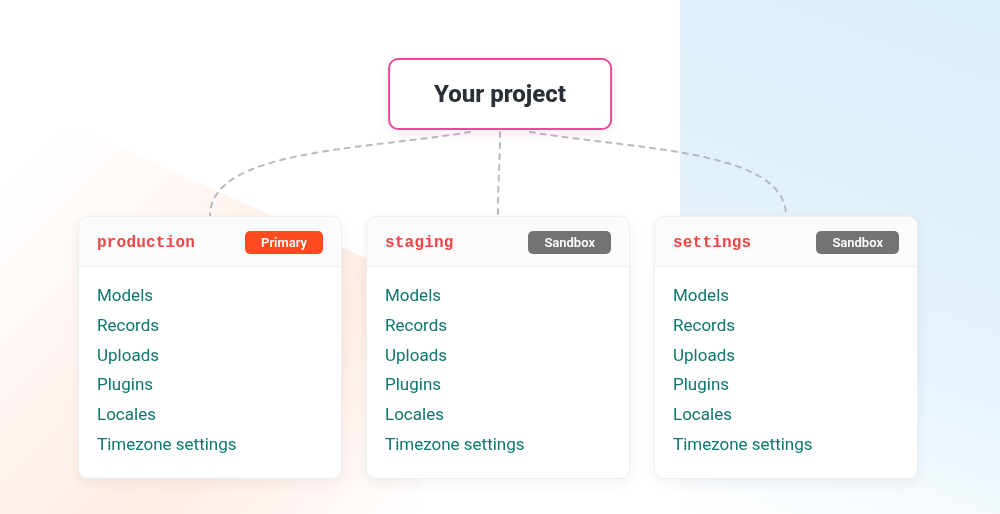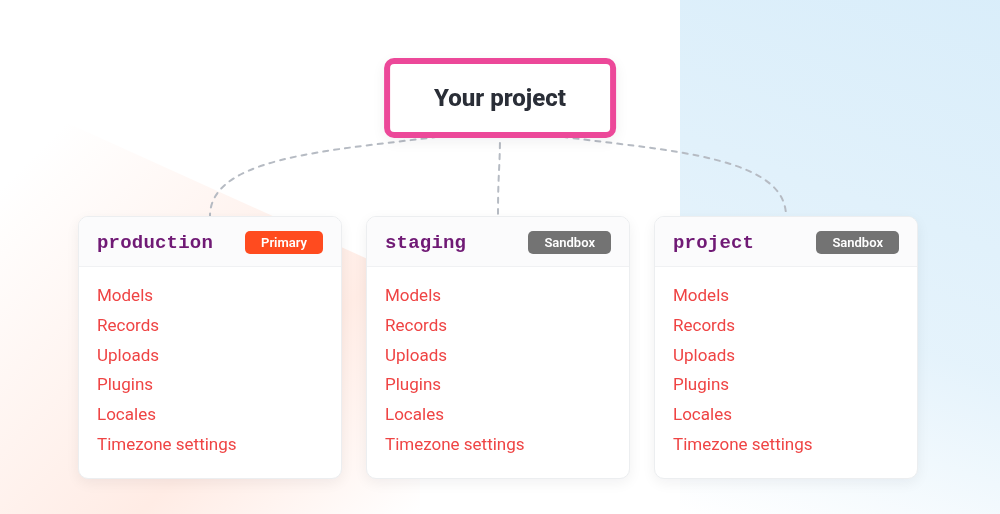--- a/index.html
+++ b/index.html
@@ -30,21 +30,21 @@
     z-index: 2;
     width: 100%;
     height: 100%;
   }
   .project-card {
     position: absolute;
     left: 50%;
     top: 58px;
     transform: translateX(-50%);
     background: #ffffff;
-    border: 6px solid #ec4899;
+    border: 2px solid #ec4899;
     border-radius: 10px;
     padding: 20px 44px;
     box-shadow: 0 4px 14px rgba(20,20,30,0.06);
   }
   .project-title {
     font-size: 24px;
     font-weight: 800;
     color: #2a2e37;
     white-space: nowrap;
   }
@@ -71,41 +71,41 @@
     display: flex;
     align-items: center;
     justify-content: space-between;
     padding: 14px 18px 12px 18px;
     border-bottom: 1px solid #f0f1f3;
     background: #fbfbfc;
   }
   .env-name {
     font-family: ui-monospace, SFMono-Regular, Menlo, Consolas, "Liberation Mono", monospace;
     font-weight: 700;
-    font-size: 19px;
-    color: #701a75;
+    font-size: 16px;
+    color: #ef4444;
     letter-spacing: 0.2px;
   }
   .badge {
     display: inline-block;
     font-size: 13px;
     font-weight: 600;
     line-height: 1;
     padding: 5px 16px;
     border-radius: 5px;
     color: #ffffff;
   }
   .badge-primary { background: #ff4b1f; }
   .badge-sandbox { background: #737373; }
   .env-body {
     padding: 14px 18px 18px 18px;
   }
   .env-item {
     font-size: 17px;
-    color: #ef4444;
+    color: #0f766e;
     line-height: 1.75;
   }
 </style>
 </head>
 <body>
 
 <div class="bg-left"></div>
 <div class="bg-right"></div>
 
 <svg class="connectors" viewBox="0 0 1000 514">
@@ -147,21 +147,21 @@
       <div class="env-item">Records</div>
       <div class="env-item">Uploads</div>
       <div class="env-item">Plugins</div>
       <div class="env-item">Locales</div>
       <div class="env-item">Timezone settings</div>
     </div>
   </div>
 
   <div class="env-card env-2">
     <div class="env-header">
-      <span class="env-name">project</span>
+      <span class="env-name">settings</span>
       <span class="badge badge-sandbox">Sandbox</span>
     </div>
     <div class="env-body">
       <div class="env-item">Models</div>
       <div class="env-item">Records</div>
       <div class="env-item">Uploads</div>
       <div class="env-item">Plugins</div>
       <div class="env-item">Locales</div>
       <div class="env-item">Timezone settings</div>
     </div>

